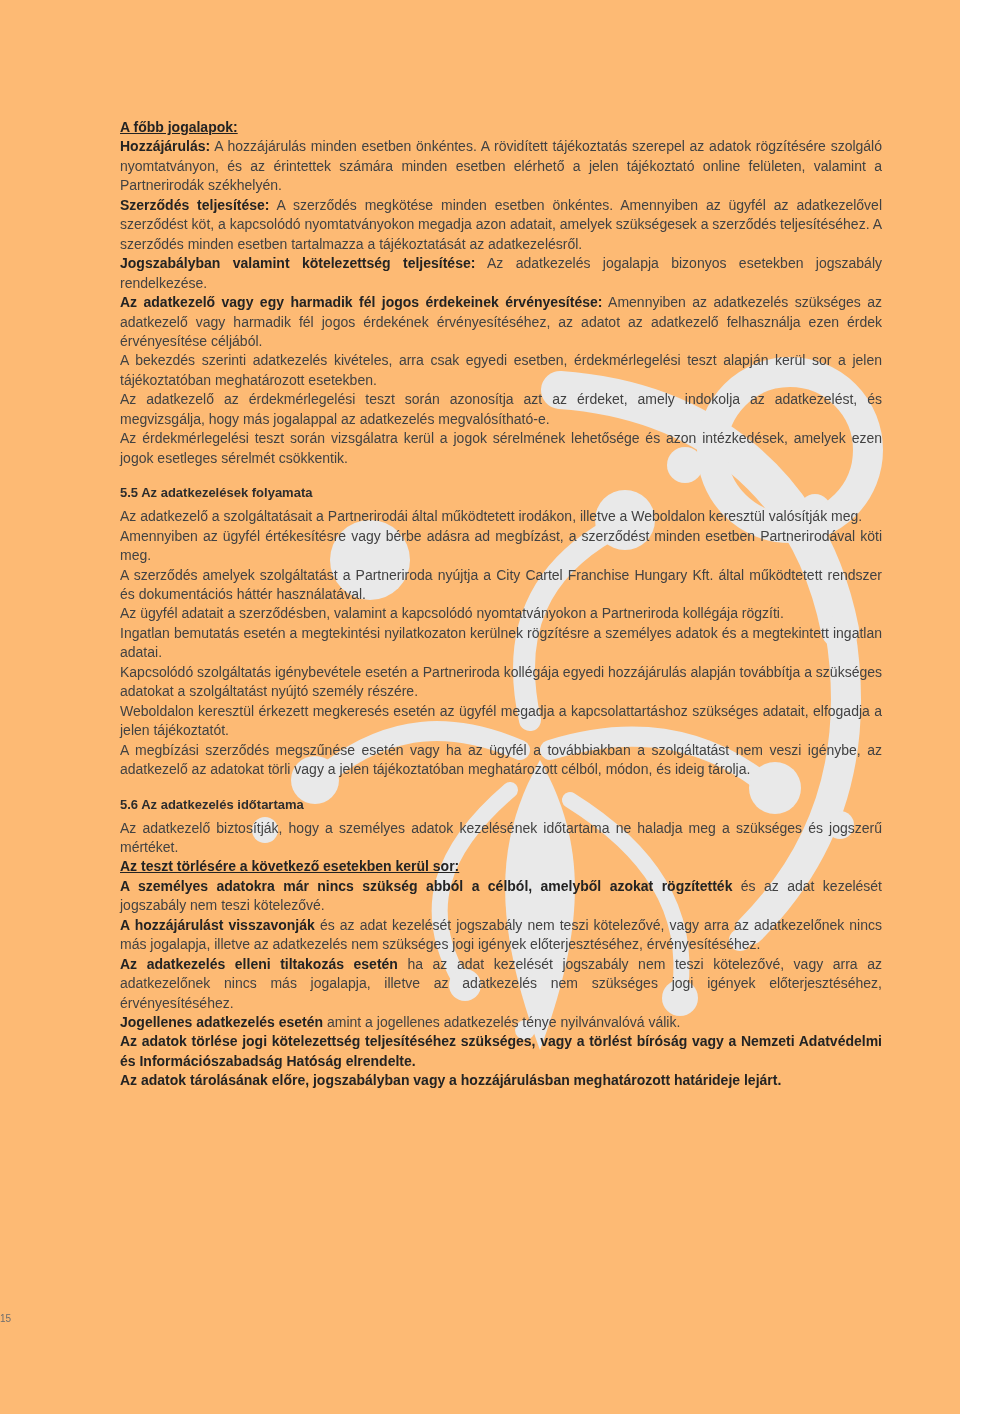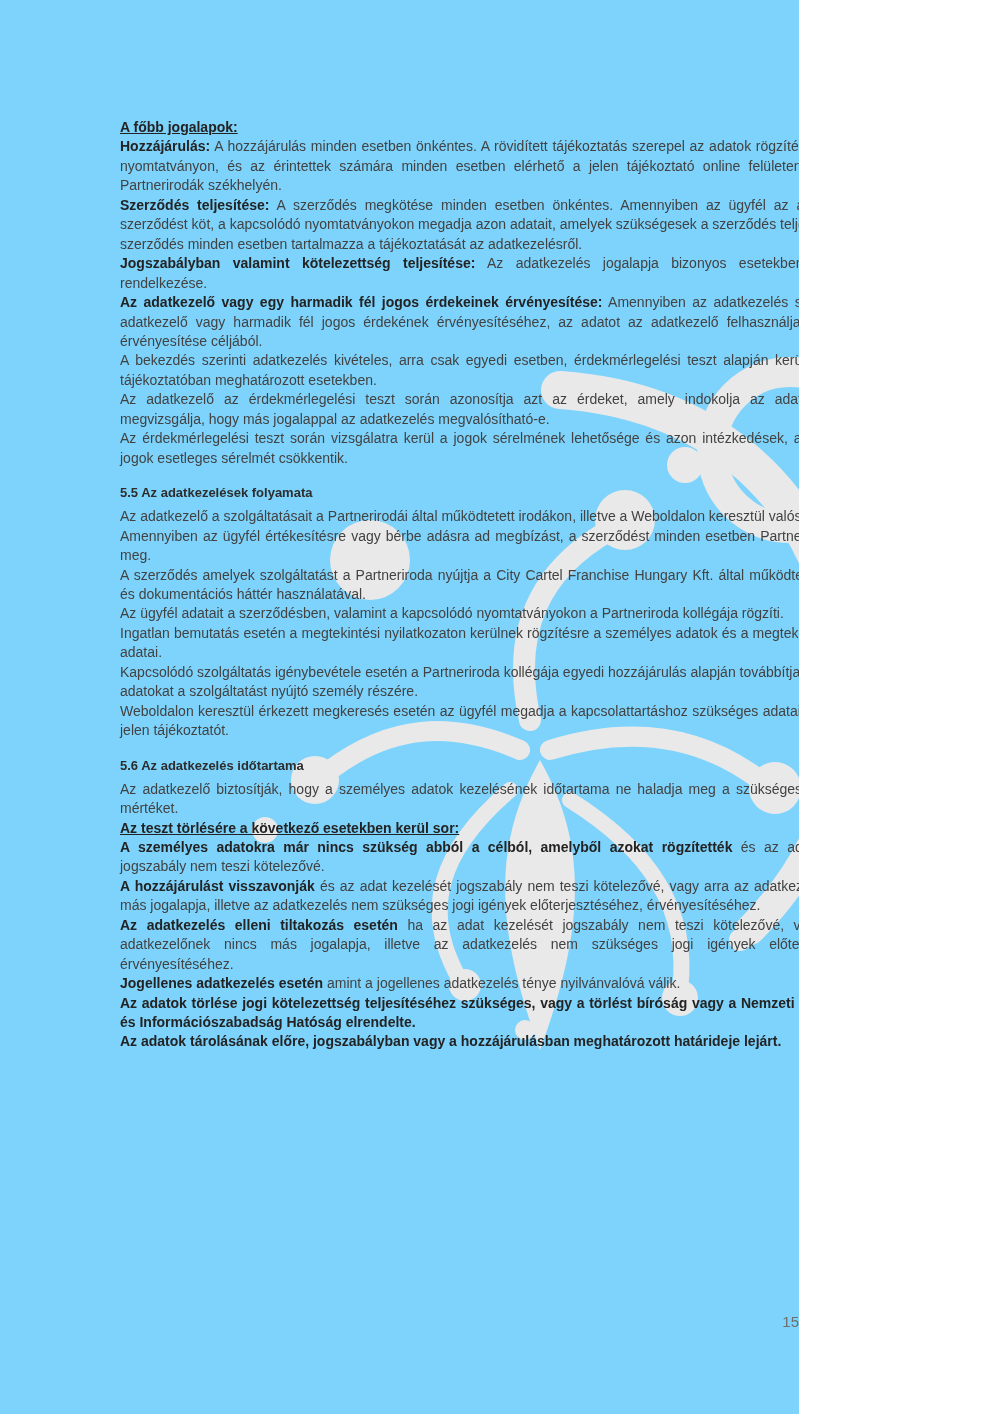--- a/index.html
+++ b/index.html
@@ -1,20 +1,20 @@
 <!DOCTYPE html>
 <html lang="hu"><head>
 <meta charset="utf-8">
 <style>
   html, body { margin: 0; padding: 0; background: #ffffff; }
   .page {
     position: relative;
-    width: 799px;
+    width: 960px;
     height: 1414px;
-    background: #7dd3fc;
+    background: #fdba74;
     overflow: hidden;
     font-family: "Liberation Sans", sans-serif;
   }
   .watermark {
     position: absolute;
     left: 230px;
     top: 330px;
     width: 760px;
     height: 770px;
     z-index: 0;
@@ -45,22 +45,22 @@
     text-align: left;
     margin: 14px 0 3px 0 !important;
     line-height: 22px;
   }
   .bold-para { font-weight: bold; color: #232323; }
   .page-number {
     position: absolute;
     left: 0;
     right: 0;
     top: 1313px;
-    text-align: right;
-    font-size: 15px;
+    text-align: left;
+    font-size: 10px;
     color: #6e6e6e;
     z-index: 1;
   }
 </style>
 </head>
 <body>
 
 <div class="page">
 
   <svg class="watermark" viewBox="0 0 760 770" xmlns="http://www.w3.org/2000/svg" aria-hidden="true">
@@ -119,20 +119,21 @@
     </p>
 
     <p class="section-heading">5.5 Az adatkezelések folyamata</p>
     <p><span>Az adatkezelő a szolgáltatásait a Partnerirodái által működtetett irodákon, illetve a Weboldalon keresztül valósítják meg.</span></p>
     <p><span>Amennyiben az ügyfél értékesítésre vagy bérbe adásra ad megbízást, a szerződést minden esetben Partnerirodával köti meg.</span></p>
     <p><span>A szerződés amelyek szolgáltatást a Partneriroda nyújtja a City Cartel Franchise Hungary Kft. által működtetett rendszer és dokumentációs háttér használatával.</span></p>
     <p><span>Az ügyfél adatait a szerződésben, valamint a kapcsolódó nyomtatványokon a Partneriroda kollégája rögzíti.</span></p>
     <p><span>Ingatlan bemutatás esetén a megtekintési nyilatkozaton kerülnek rögzítésre a személyes adatok és a megtekintett ingatlan adatai.</span></p>
     <p><span>Kapcsolódó szolgáltatás igénybevétele esetén a Partneriroda kollégája egyedi hozzájárulás alapján továbbítja a szükséges adatokat a szolgáltatást nyújtó személy részére.</span></p>
     <p><span>Weboldalon keresztül érkezett megkeresés esetén az ügyfél megadja a kapcsolattartáshoz szükséges adatait, elfogadja a jelen tájékoztatót.</span></p>
+    <p><span>A megbízási szerződés megszűnése esetén vagy ha az ügyfél a továbbiakban a szolgáltatást nem veszi igénybe, az adatkezelő az adatokat törli vagy a jelen tájékoztatóban meghatározott célból, módon, és ideig tárolja.</span></p>
 
     <p class="section-heading">5.6 Az adatkezelés időtartama</p>
     <p><span>Az adatkezelő biztosítják, hogy a személyes adatok kezelésének időtartama ne haladja meg a szükséges és jogszerű mértéket.</span></p>
     <p>
       <span class="lead-heading">Az teszt törlésére a következő esetekben kerül sor:</span>
     </p>
     <p>
       <span class="bold-lead">A személyes adatokra már nincs szükség abból a célból, amelyből azokat rögzítették</span><span> és az adat kezelését jogszabály nem teszi kötelezővé.</span>
     </p>
     <p>

